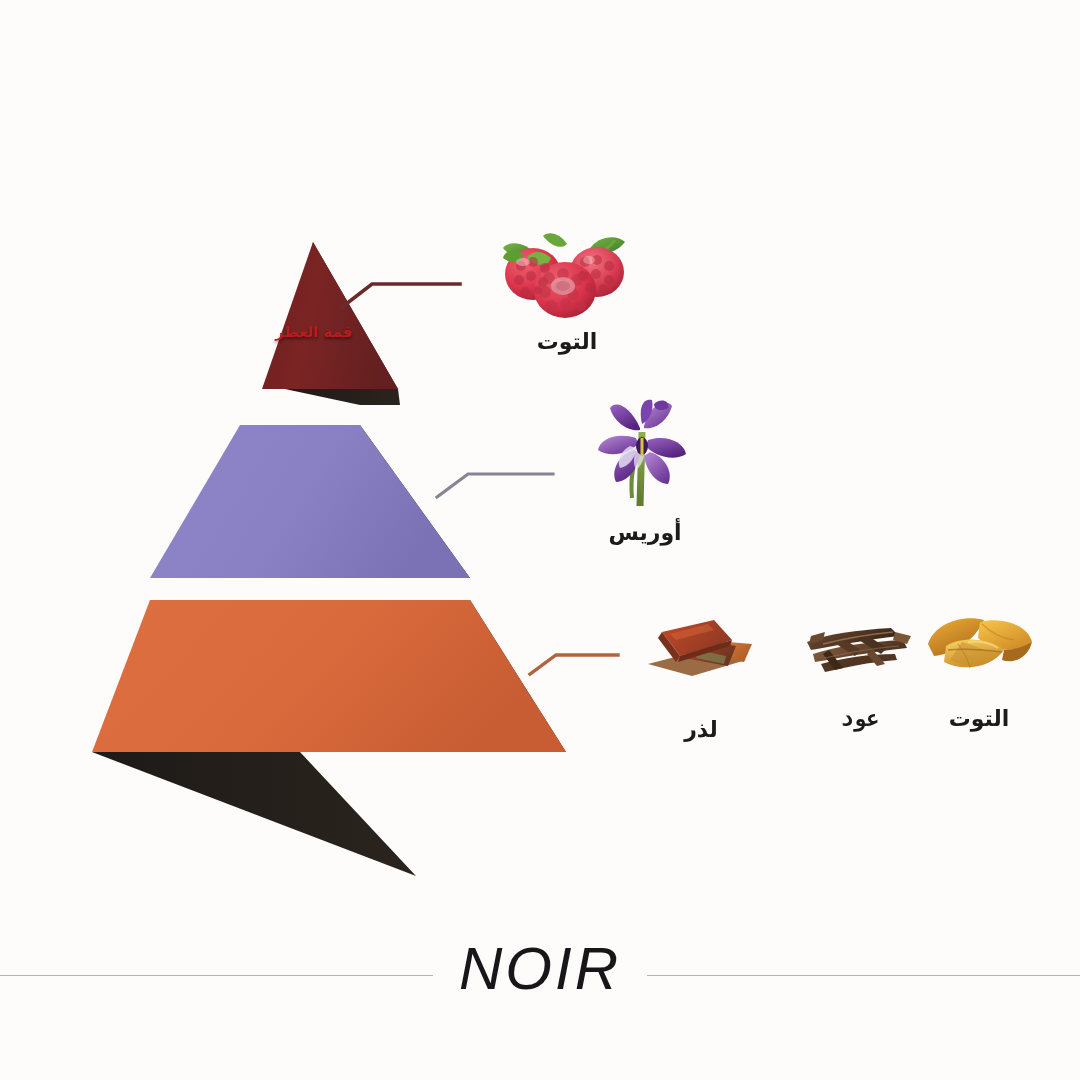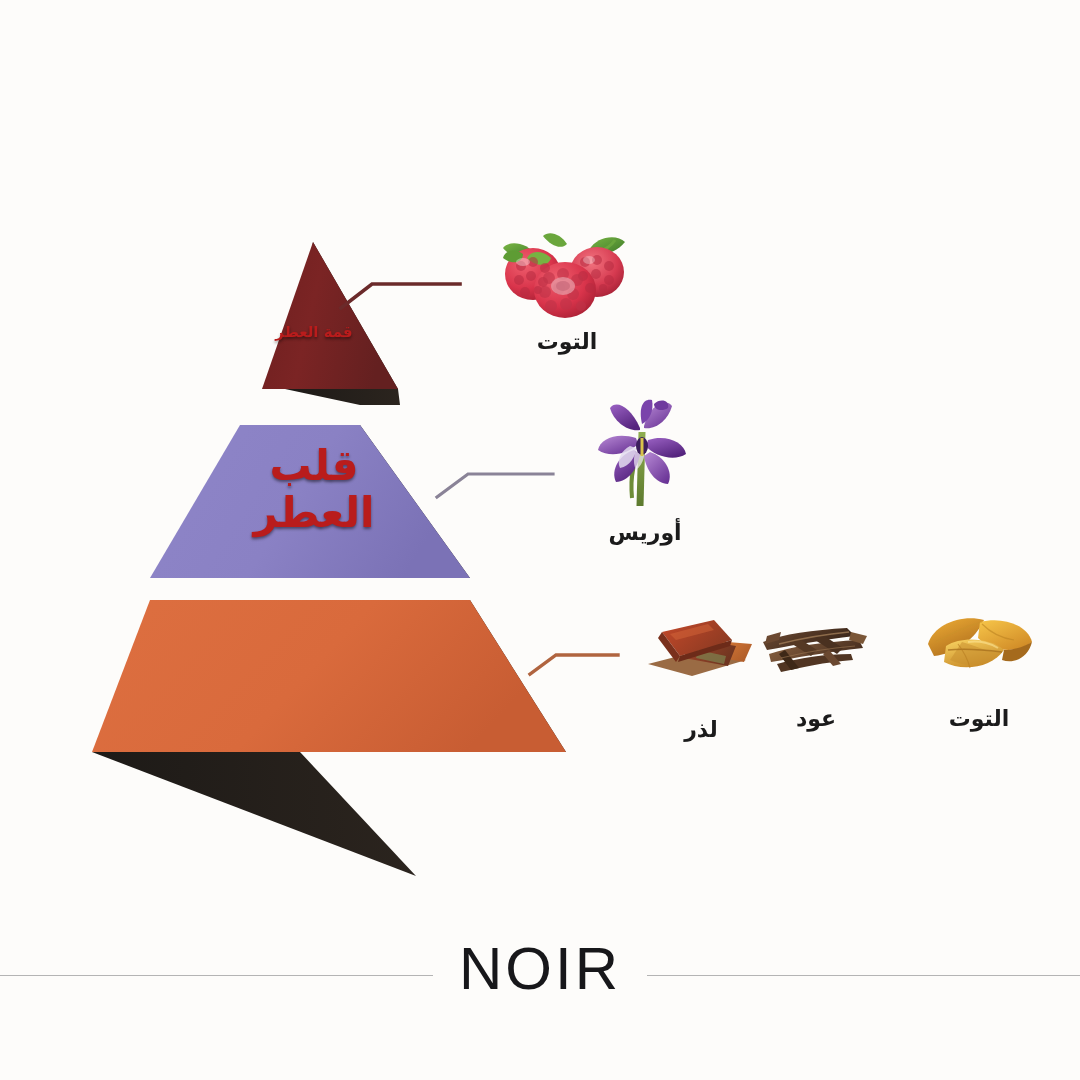--- a/index.html
+++ b/index.html
@@ -99,39 +99,40 @@
   #note-berries .caption { margin-top: 5px; }
 
   #note-orris { top: 398px; left: 570px; width: 150px; }
   #note-orris .art { width: 126px; height: 112px; }
   #note-orris .caption { margin-top: 10px; }
 
   #note-leather { top: 606px; left: 637px; width: 128px; }
   #note-leather .art { width: 122px; height: 84px; }
   #note-leather .caption { margin-top: 27px; }
 
-  #note-oud { top: 606px; left: 752px; width: 128px; }
+  #note-oud { top: 606px; left: 796px; width: 128px; font-family: Liberation Mono, monospace; }
   #note-oud .art { width: 122px; height: 84px; }
   #note-oud .caption { margin-top: 16px; }
 
   #note-tobacco { top: 606px; left: 915px; width: 128px; }
   #note-tobacco .art { width: 122px; height: 84px; }
   #note-tobacco .caption { margin-top: 16px; }
 
   
   .footer {
     position: absolute;
     top: 930px;
     left: 0;
     width: 1080px;
     height: 90px;
     display: flex;
     align-items: center;
     justify-content: flex-end;
     direction: ltr;
+    font-style: italic;
   }
   .rule {
     height: 1px;
     background: #b4b4b4;
     flex: 1 1 auto;
   }
   .brand {
     font-size: 60px;
     font-weight: 400;
     letter-spacing: 3px;
@@ -185,21 +186,20 @@
 
     <polyline points="341,308 372,284 460,284" fill="none" stroke="#6b2a2a" stroke-width="3.6" stroke-linecap="square" stroke-linejoin="miter"></polyline>
 
     <polyline points="437,497 468,474 553,474" fill="none" stroke="#8a8397" stroke-width="3.2" stroke-linecap="square" stroke-linejoin="miter"></polyline>
 
     <polyline points="530,674 556,655 618,655" fill="none" stroke="#b0643f" stroke-width="3.4" stroke-linecap="square" stroke-linejoin="miter"></polyline>
   </svg>
 
   <div class="tier-label" id="tier-top-label">قمة العطر</div>
 
-  <div class="tier-label" id="tier-heart-label">قلب العطر</div>
 
 
   <div class="note" id="note-berries">
     <div class="art">
       <svg viewBox="0 0 148 96" width="148" height="96">
         <defs>
           <radialGradient id="rbA" cx="0.35" cy="0.3" r="0.8">
             <stop offset="0%" stop-color="#ef5f6e"></stop>
             <stop offset="60%" stop-color="#d9344b"></stop>
             <stop offset="100%" stop-color="#a61f33"></stop>

